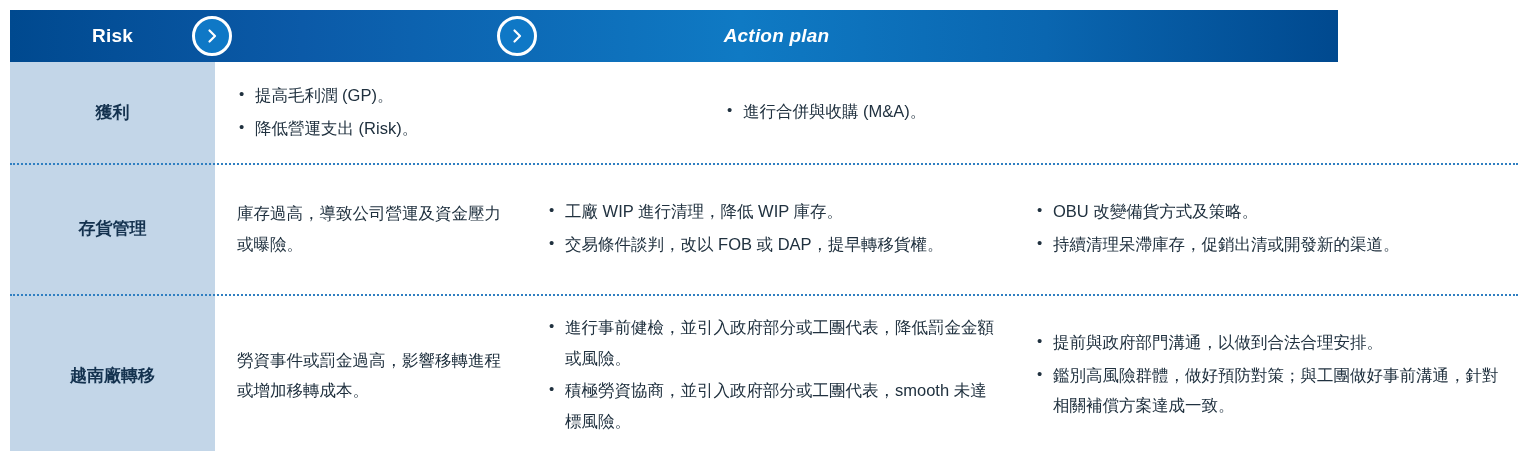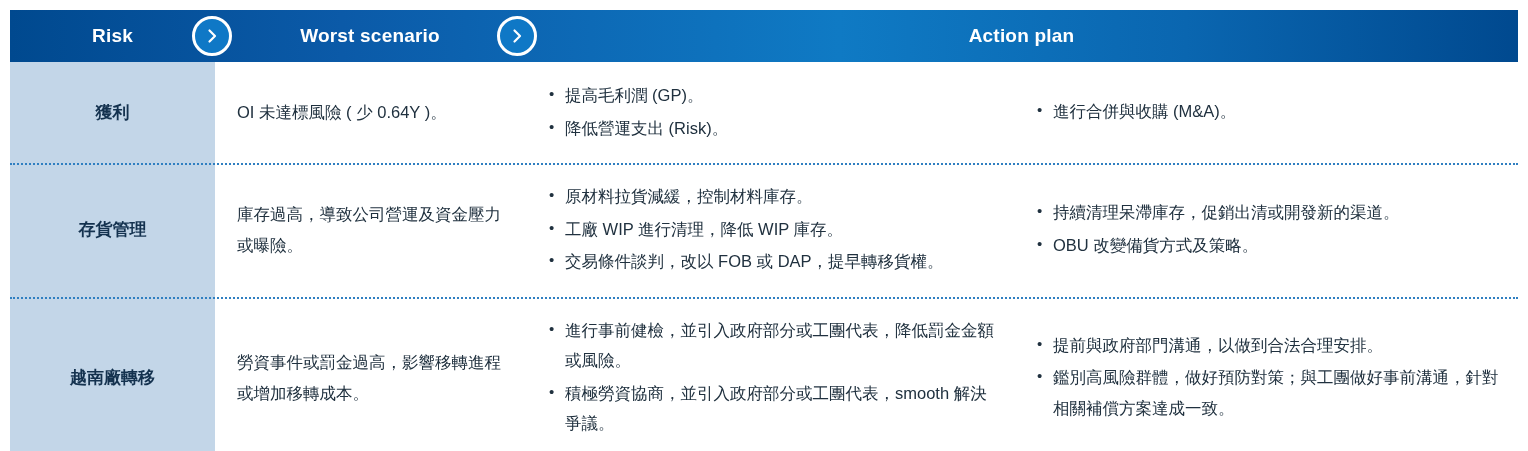--- a/index.html
+++ b/index.html
@@ -20,40 +20,40 @@
     width: 1528px;
     height: 451px;
     box-sizing: border-box;
   }
 
   
   .header {
     position: absolute;
     left: 10px;
     top: 10px;
-    width: 1508px;
+    width: 1328px;
     height: 52px;
     display: flex;
     align-items: stretch;
     background: linear-gradient(to right, #00498f 0%, #0b5aa8 22%, #0f7ac4 55%, #0a66b0 78%, #00498f 100%);
     color: #ffffff;
     overflow: visible;
   }
   .header-cell {
     display: flex;
     align-items: center;
     justify-content: center;
     font-size: 19px;
     font-weight: bold;
     letter-spacing: 0.2px;
     box-sizing: border-box;
   }
   .h-risk { width: 205px; }
   .h-worst { width: 310px; }
-  .h-action { flex: 1; }
+  .h-action { flex: 1; font-style: italic; }
 
   
   .arrow-circle {
     position: absolute;
     top: 16px;
     width: 40px;
     height: 40px;
     border-radius: 50%;
     background: #0f78c6;
     border: 3px solid #ffffff;
@@ -150,40 +150,38 @@
   .row-2 .cell-risk, .row-2 .cell-worst, .row-2 .cell-action { min-height: 131px; }
   .row-3 .cell-risk, .row-3 .cell-worst, .row-3 .cell-action { min-height: 152px; }
 </style>
 </head>
 <body>
 
 <div class="slide">
 
   <div class="header">
     <div class="header-cell h-risk">Risk</div>
-    <div class="header-cell h-worst">Worst scenario</div>
     <div class="header-cell h-action">Action plan</div>
   </div>
 
   <div class="arrow-circle arrow-1">
     <svg width="16" height="16" viewBox="0 0 16 16" aria-hidden="true">
       <path d="M5.5 2.5 L11 8 L5.5 13.5" fill="none" stroke="#ffffff" stroke-width="2.2" stroke-linecap="round" stroke-linejoin="round"></path>
     </svg>
   </div>
   <div class="arrow-circle arrow-2">
     <svg width="16" height="16" viewBox="0 0 16 16" aria-hidden="true">
       <path d="M5.5 2.5 L11 8 L5.5 13.5" fill="none" stroke="#ffffff" stroke-width="2.2" stroke-linecap="round" stroke-linejoin="round"></path>
     </svg>
   </div>
 
   <div class="body">
 
     <div class="row row-1">
       <div class="cell-risk">獲利</div>
-      <div class="cell-worst">OI 未達標風險 ( 少 0.64Y )。</div>
       <div class="cell-action">
         <div class="action-col col-a">
           <ul class="bullets">
             <li>提高毛利潤 (GP)。</li>
             <li>降低營運支出 (Risk)。</li>
           </ul>
         </div>
         <div class="action-col col-b">
           <ul class="bullets">
             <li>進行合併與收購 (M&amp;A)。</li>
@@ -191,42 +189,41 @@
         </div>
       </div>
     </div>
 
     <div class="row row-2">
       <div class="cell-risk">存貨管理</div>
       <div class="cell-worst">庫存過高，導致公司營運及資金壓力或曝險。</div>
       <div class="cell-action">
         <div class="action-col col-a">
           <ul class="bullets">
-            <li>原材料拉貨減緩，控制材料庫存。</li>
             <li>工廠 WIP 進行清理，降低 WIP 庫存。</li>
             <li>交易條件談判，改以 FOB 或 DAP，提早轉移貨權。</li>
           </ul>
         </div>
         <div class="action-col col-b">
           <ul class="bullets">
+            <li>OBU 改變備貨方式及策略。</li>
             <li>持續清理呆滯庫存，促銷出清或開發新的渠道。</li>
-            <li>OBU 改變備貨方式及策略。</li>
           </ul>
         </div>
       </div>
     </div>
 
     <div class="row row-3">
       <div class="cell-risk">越南廠轉移</div>
       <div class="cell-worst">勞資事件或罰金過高，影響移轉進程或增加移轉成本。</div>
       <div class="cell-action">
         <div class="action-col col-a">
           <ul class="bullets">
             <li>進行事前健檢，並引入政府部分或工團代表，降低罰金金額或風險。</li>
-            <li>積極勞資協商，並引入政府部分或工團代表，smooth 解決爭議。</li>
+            <li>積極勞資協商，並引入政府部分或工團代表，smooth 未達標風險。</li>
           </ul>
         </div>
         <div class="action-col col-b">
           <ul class="bullets">
             <li>提前與政府部門溝通，以做到合法合理安排。</li>
             <li>鑑別高風險群體，做好預防對策；與工團做好事前溝通，針對相關補償方案達成一致。</li>
           </ul>
         </div>
       </div>
     </div>

